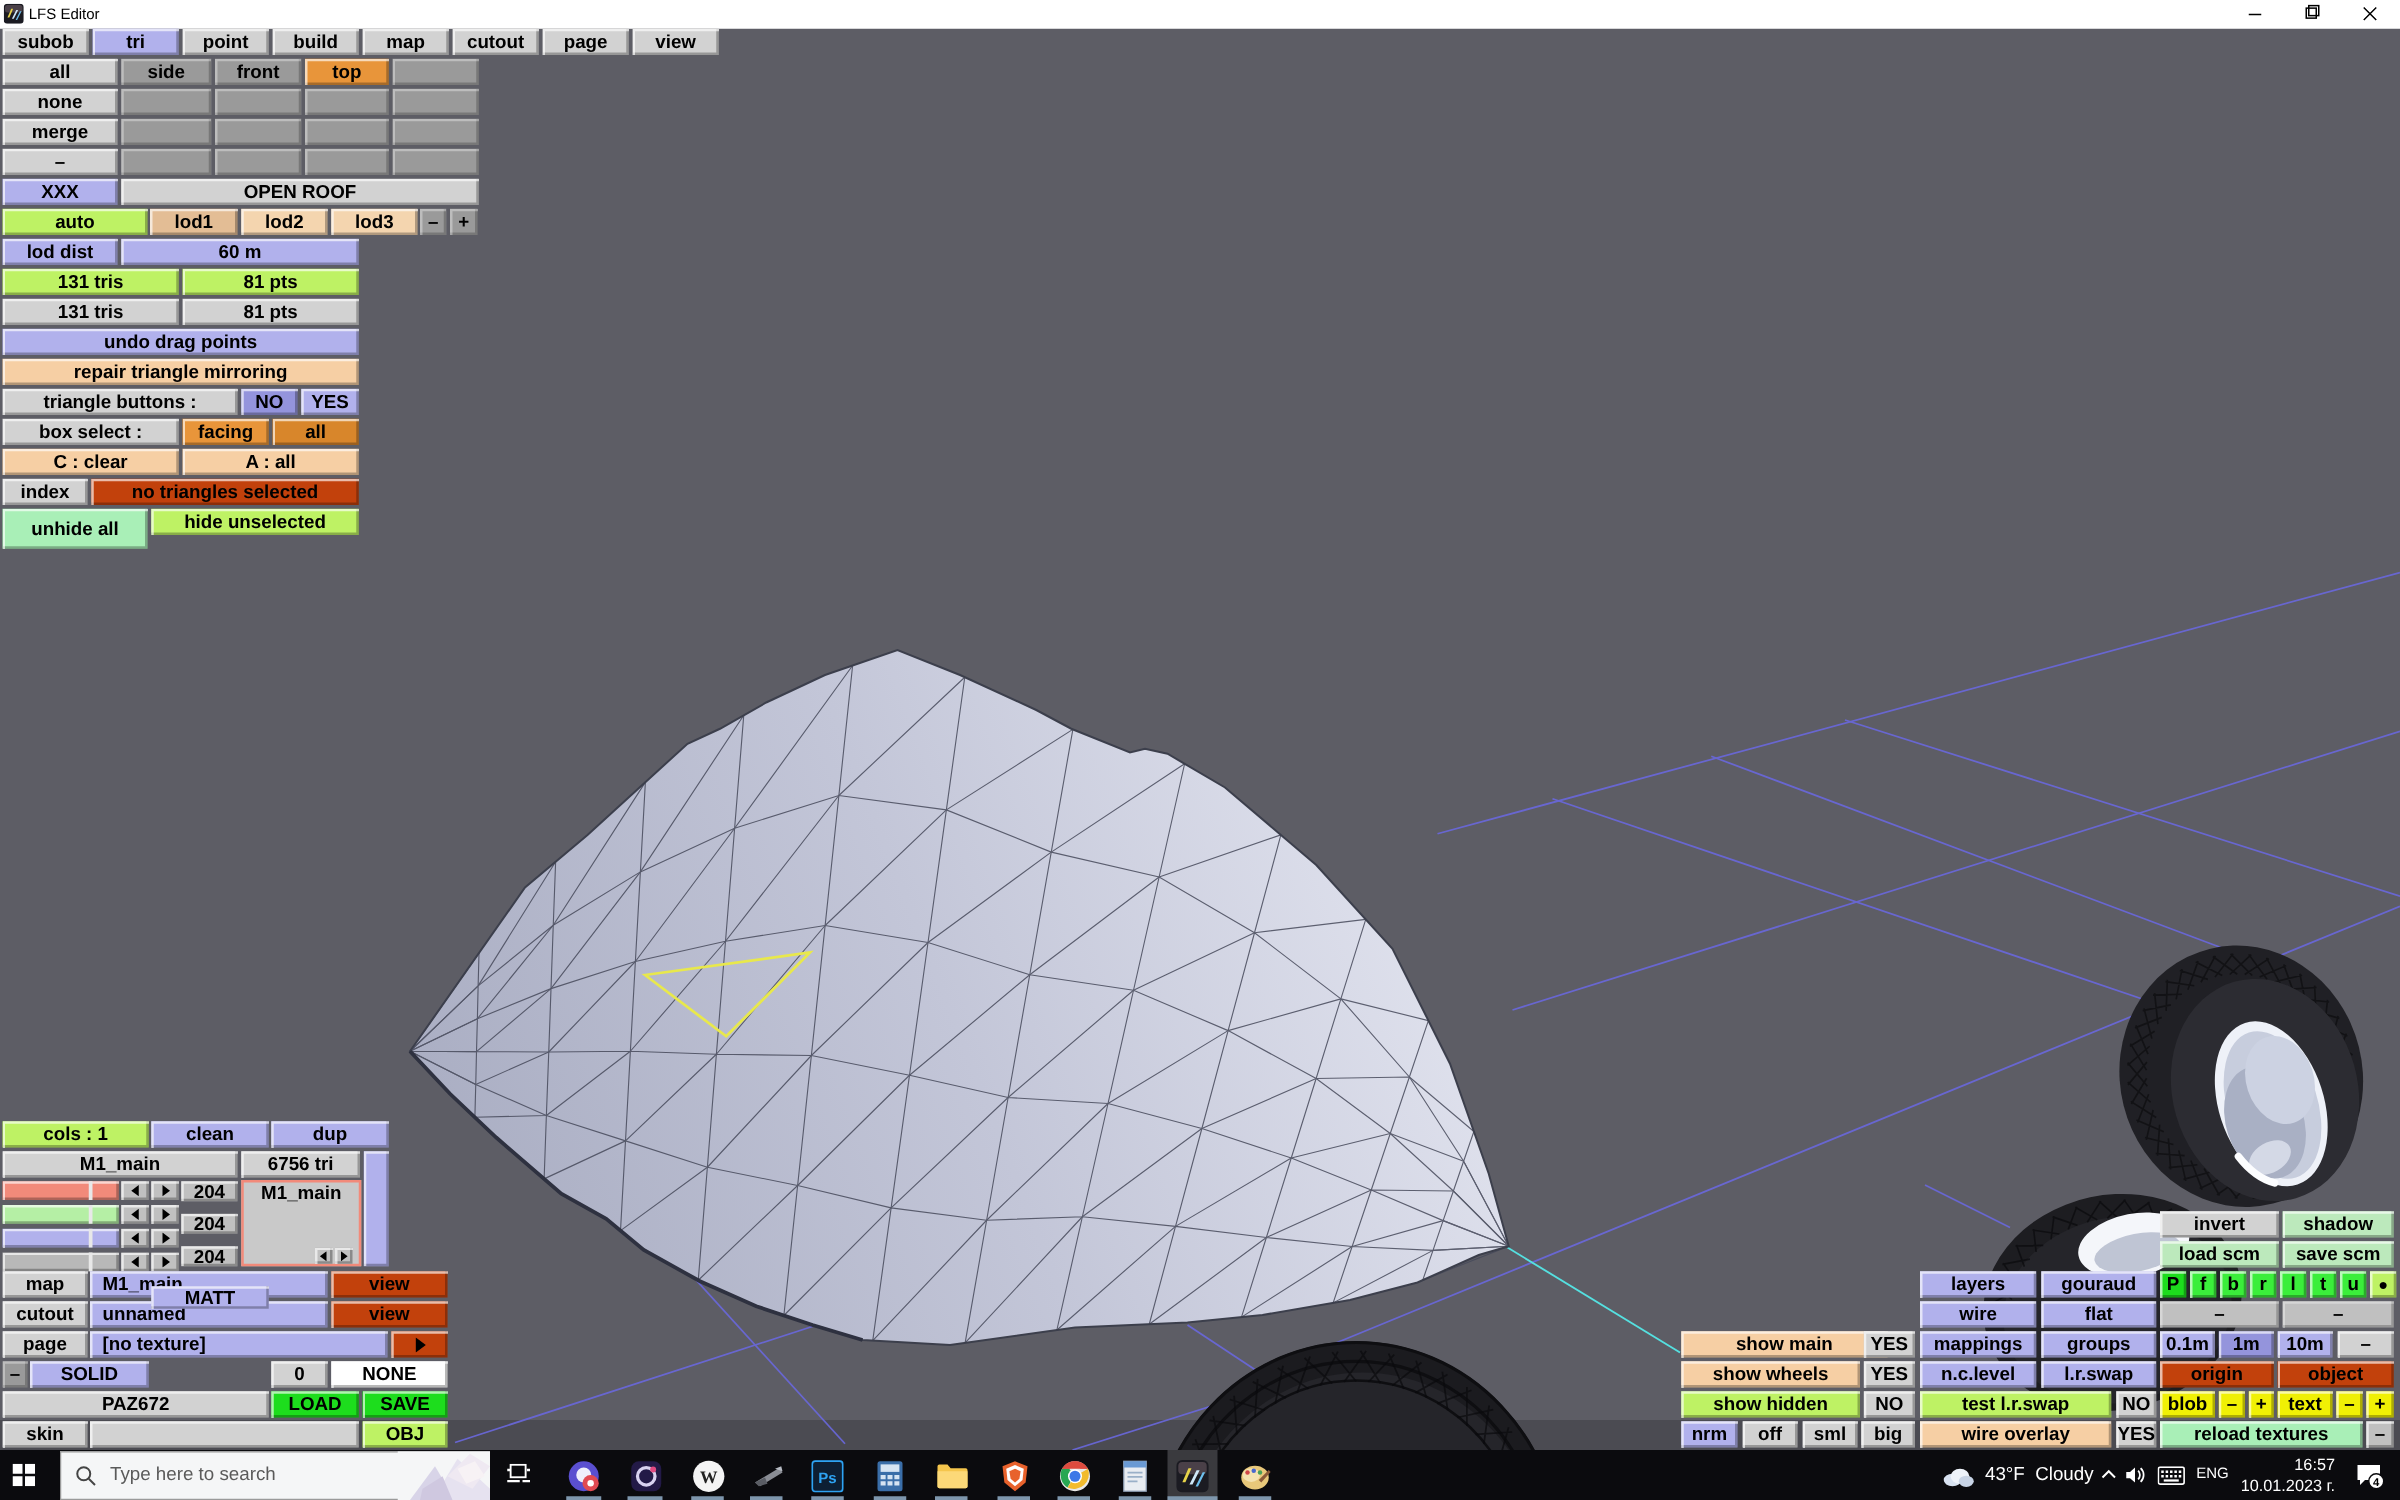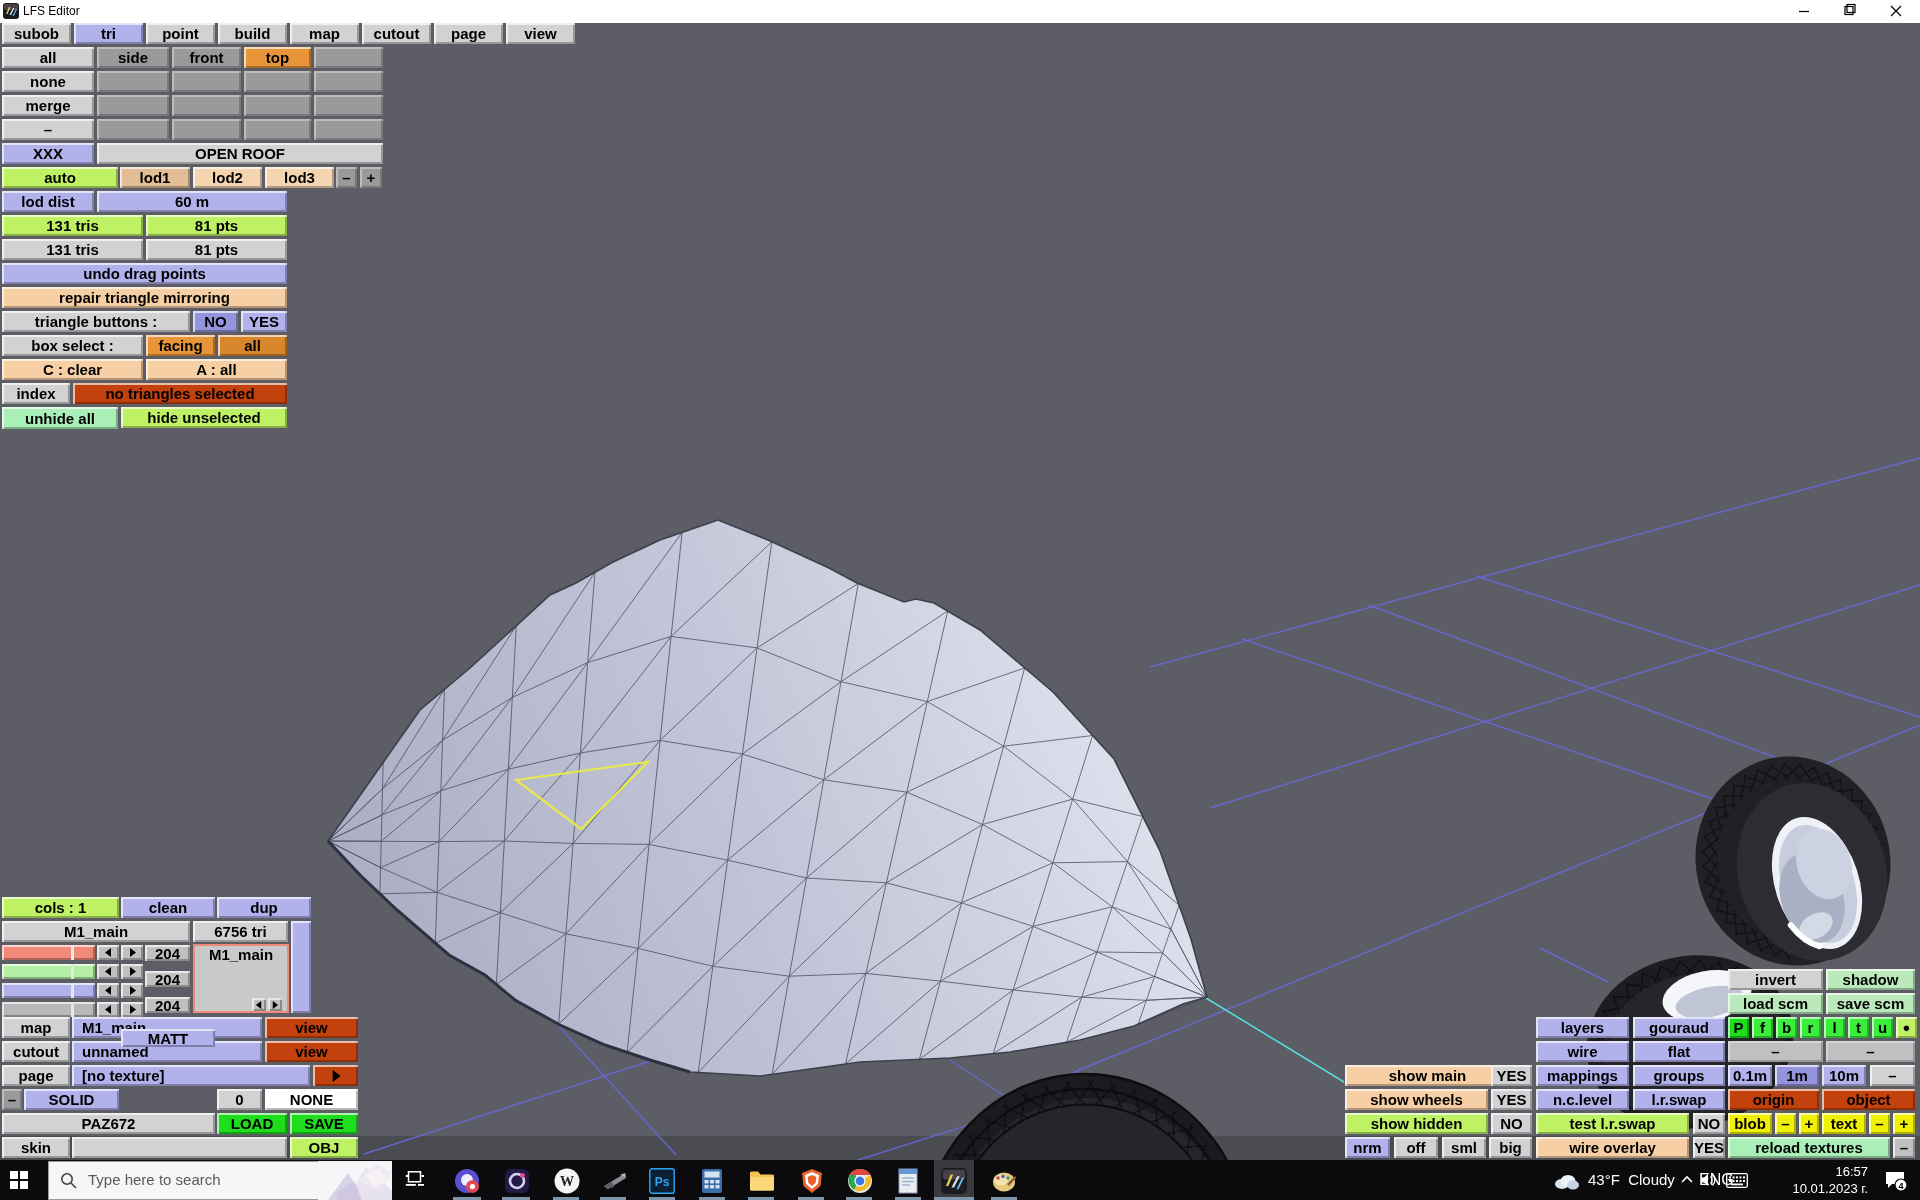--- a/index.html
+++ b/index.html
@@ -153,21 +153,21 @@
 <div class="b gray" style="left:2px;top:311px;width:188px;height:21px">triangle buttons :</div>
 <div class="b dpurple" style="left:193px;top:311px;width:45px;height:21px">NO</div>
 <div class="b purple" style="left:241px;top:311px;width:46px;height:21px">YES</div>
 <div class="b gray" style="left:2px;top:335px;width:141px;height:21px">box select :</div>
 <div class="b orange" style="left:146px;top:335px;width:69px;height:21px">facing</div>
 <div class="b dorange" style="left:218px;top:335px;width:69px;height:21px">all</div>
 <div class="b peach" style="left:2px;top:359px;width:141px;height:21px">C : clear</div>
 <div class="b peach" style="left:146px;top:359px;width:141px;height:21px">A : all</div>
 <div class="b gray" style="left:2px;top:383px;width:68px;height:21px">index</div>
 <div class="b cyan" style="left:73px;top:383px;width:214px;height:21px">no triangles selected</div>
-<div class="b green" style="left:2px;top:407px;width:116px;height:22px">unhide all</div>
+<div class="b green" style="left:2px;top:407px;width:116px;height:32px">unhide all</div>
 <div class="b yellow" style="left:121px;top:407px;width:166px;height:21px">hide unselected</div>
 <div class="b yellow" style="left:2px;top:897px;width:117px;height:21px">cols : 1</div>
 <div class="b purple" style="left:121px;top:897px;width:94px;height:21px">clean</div>
 <div class="b purple" style="left:217px;top:897px;width:94px;height:21px">dup</div>
 <div class="b gray" style="left:2px;top:921px;width:188px;height:21px">M1_main</div>
 <div class="b gray" style="left:193px;top:921px;width:95px;height:21px">6756 tri</div>
 <div class="b purple" style="left:291px;top:921px;width:20px;height:92px"></div>
 <div class="b" style="left:2px;top:945px;width:93px;height:15px;background:#f28a7a"></div>
 <div style="position:absolute;left:71px;top:945px;width:3px;height:15px;background:#e8e8e8"></div>
 <div class="b mgray" style="left:97px;top:945px;width:22px;height:15px">
@@ -471,20 +471,20 @@
         <rect x="13.5" y="3.4" width="2" height="2"></rect>
         <rect x="17" y="3.4" width="2" height="2"></rect>
         <rect x="3" y="7" width="2" height="2"></rect>
         <rect x="6.5" y="7" width="2" height="2"></rect>
         <rect x="10" y="7" width="2" height="2"></rect>
         <rect x="13.5" y="7" width="2" height="2"></rect>
         <rect x="17" y="7" width="2" height="2"></rect>
         <rect x="5" y="10.5" width="12" height="1.8"></rect>
       </g>
     </svg>
-<div class="tbt" style="left:1699px;top:11px;font-size:16px">ENG</div>
+<div class="tbt" style="left:1757px;top:11px;font-size:12px">ENG</div>
 <div class="tbt" style="left:1782px;top:3px;width:86px;text-align:right;font-size:13px;line-height:17px">16:57<br>10.01.2023 г.</div>
 <svg style="position:absolute;left:1884px;top:10px" width="24" height="22" viewBox="0 0 24 22">
       <path d="M2 2 L20 2 L20 14 L8 14 L4 18 L4 14 L2 14 Z" fill="#fff"></path>
       <circle cx="17" cy="15" r="6" fill="#fff" stroke="#0b0b0e" stroke-width="1.2"></circle>
       <text x="17" y="19" text-anchor="middle" font-size="9" font-weight="bold" fill="#000">4</text>
     </svg>
 </div>
 
 </body></html>

